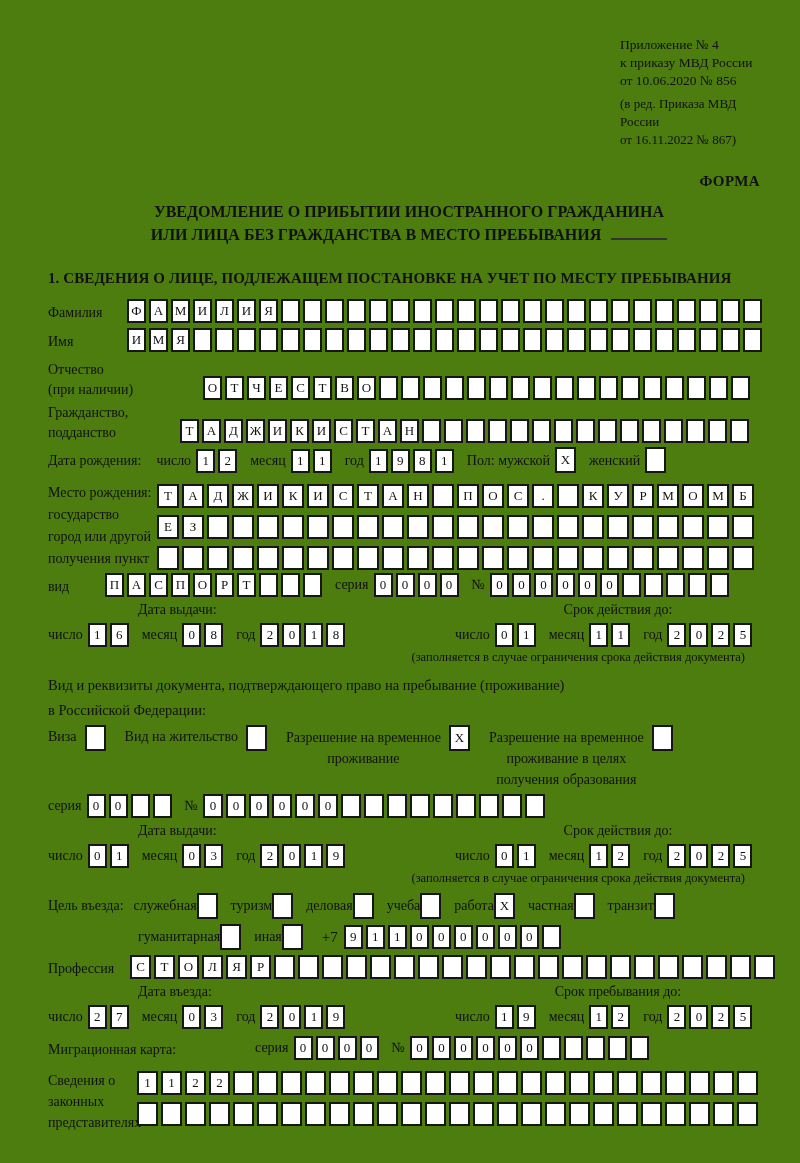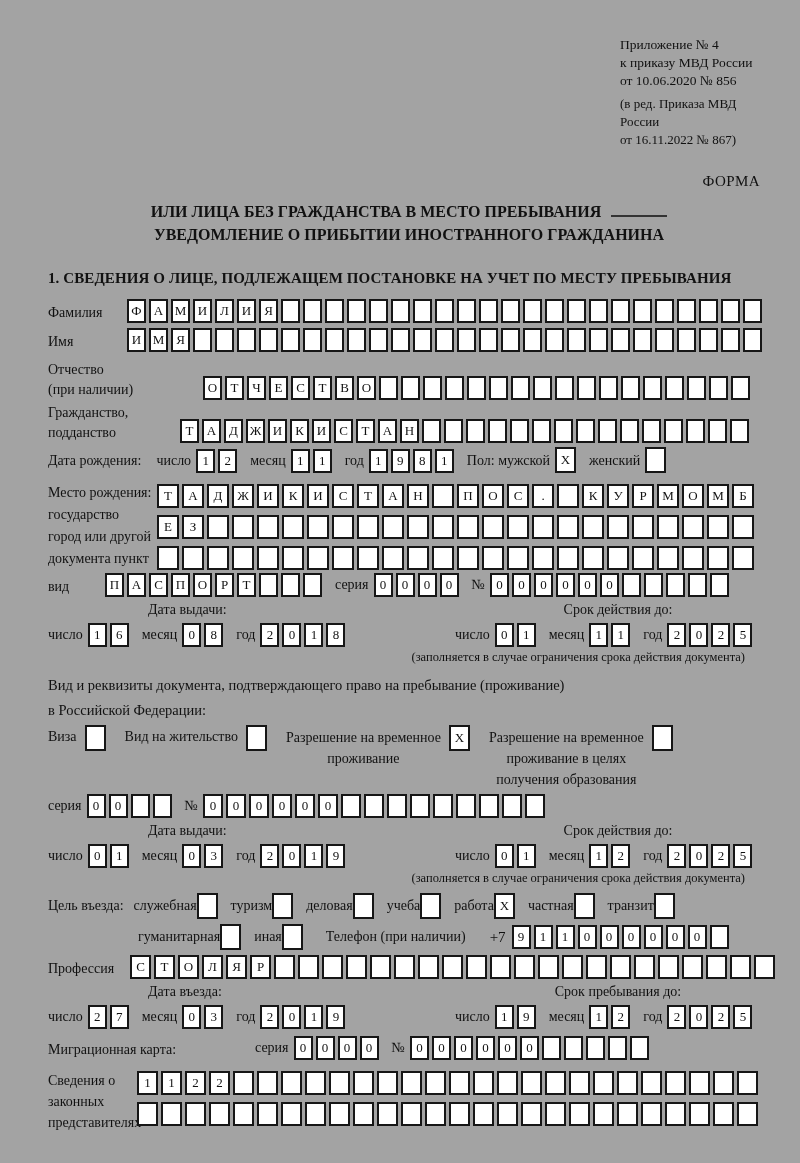--- a/index.html
+++ b/index.html
@@ -1,38 +1,38 @@
 <!DOCTYPE html>
 <html><head>
 <meta charset="utf-8">
 <style>
   *{margin:0;padding:0;box-sizing:border-box}
   html,body{background:#fff}
   body{width:800px;height:1163px;color:#111;font-family:"Liberation Serif","DejaVu Serif",serif;font-size:14px;}
-  .page{width:800px;height:1163px;padding:36px 30px 0 48px;overflow:hidden;position:relative;background:#a3a3a3}
+  .page{width:800px;height:1163px;padding:36px 30px 0 48px;overflow:hidden;position:relative;background:#4d7c0f}
   .appendix{margin-left:572px;font-size:13.5px;line-height:18px}
   .appendix .rev{margin-top:5px;font-size:13px}
-  .forma{font-weight:normal;text-align:right;padding-right:10px;margin-top:24px;font-size:15px;letter-spacing:.4px}
+  .forma{font-weight:bold;text-align:right;padding-right:10px;margin-top:24px;font-size:15px;letter-spacing:.4px}
   .title{text-align:center;font-weight:bold;font-size:16px;line-height:23px;margin-top:10px}
   .uline{display:inline-block;width:56px;border-bottom:2px solid #333;height:13px;margin-left:10px}
   .sec-heading{font-weight:bold;font-size:15px;margin-top:24px;white-space:nowrap;letter-spacing:.1px}
   .row{display:flex;align-items:flex-end;margin-top:5px}
   .lbl{flex:none;line-height:20px;padding-top:3px}
   .cells{display:flex;flex-wrap:nowrap;flex:none}
   .cell{flex:none;width:19px;height:24px;border:2px solid #161616;margin-right:3px;display:flex;align-items:center;justify-content:center;font-size:13px;background:#fff}
   .cells.wide .cell{width:22px}
   .cells.mid .cell{width:21px}
   .cells.sm .cell{width:20px}
   .cb .cell{width:21px;height:26px}
   .w79{width:79px}.w155{width:155px}.w132{width:132px}.w109{width:109px}.w57{width:57px}.w82{width:82px}.w89{width:89px}.w207{width:207px}
   .inline-lbl{line-height:24px;padding:0 5px 0 10px;flex:none}
   .inline-lbl.first{padding-left:0}
   .doc-heading{text-align:center;font-weight:bold;font-size:14px;margin-top:7px}
   .hdr-row{position:relative;height:19px;margin-top:5px;font-size:14px}
-  .h1{position:absolute;left:100px}
+  .h1{position:absolute;left:90px}
   .h2{position:absolute;left:425px;width:290px;text-align:center}
   .date-row{display:flex;margin-top:2px}
   .dgroup{display:flex;flex:none}
   .dgroup.left{width:407px}
   .note{font-size:12.5px;text-align:right;margin-top:3px;padding-right:25px}
   .para{margin-top:8px;line-height:25px;font-size:14.5px}
   .cbrow{display:flex;align-items:flex-start;margin-top:2px}
   .cbitem{display:flex;align-items:flex-start;flex:none}
   .cbtext{line-height:24px;padding-right:8px}
   .cbtext.center{text-align:center;line-height:21px;padding-top:2px}.gap16{margin-left:16px}.gap20{margin-left:20px}
@@ -55,22 +55,22 @@
     <div data-interactable="false">от 10.06.2020 № 856</div>
     <div class="rev">
       <div data-interactable="false">(в ред. Приказа МВД России</div>
       <div data-interactable="false">от 16.11.2022 № 867)</div>
     </div>
   </div>
 
   <div class="forma" data-interactable="false">ФОРМА</div>
 
   <div class="title" data-interactable="false">
+    <div data-interactable="false">УВЕДОМЛЕНИЕ О ПРИБЫТИИ ИНОСТРАННОГО ГРАЖДАНИНА</div>
     <div data-interactable="false"><span>ИЛИ ЛИЦА БЕЗ ГРАЖДАНСТВА В МЕСТО ПРЕБЫВАНИЯ</span><span class="uline" data-interactable="false"></span></div>
-    <div data-interactable="false">УВЕДОМЛЕНИЕ О ПРИБЫТИИ ИНОСТРАННОГО ГРАЖДАНИНА</div>
   </div>
 
   <div class="sec-heading" data-interactable="false">1. СВЕДЕНИЯ О ЛИЦЕ, ПОДЛЕЖАЩЕМ ПОСТАНОВКЕ НА УЧЕТ ПО МЕСТУ ПРЕБЫВАНИЯ</div>
 
   <div class="row" style="margin-top:12px" data-interactable="false">
     <div class="lbl w79" data-interactable="false">Фамилия</div>
     <div class="cells" data-interactable="false">
         <div class="cell" data-interactable="true">Ф</div>
         <div class="cell" data-interactable="true">А</div>
         <div class="cell" data-interactable="true">М</div>
@@ -234,21 +234,21 @@
     <div class="cells cb" data-interactable="false">
         <div class="cell" data-interactable="true"></div>
       </div>
   </div>
 
   <div class="row" style="margin-top:6px" data-interactable="false">
     <div class="lbl w109" style="line-height:22px" data-interactable="false">
       <div data-interactable="false">Место рождения:</div>
       <div data-interactable="false">государство</div>
       <div data-interactable="false">город или другой</div>
-      <div data-interactable="false">документа пункт</div>
+      <div data-interactable="false">получения пункт</div>
     </div>
     <div class="stack" data-interactable="false">
       <div class="crow">
           <div class="cells wide" data-interactable="false">
             <div class="cell" data-interactable="true">Т</div>
             <div class="cell" data-interactable="true">А</div>
             <div class="cell" data-interactable="true">Д</div>
             <div class="cell" data-interactable="true">Ж</div>
             <div class="cell" data-interactable="true">И</div>
             <div class="cell" data-interactable="true">К</div>
@@ -584,21 +584,20 @@
         <div class="cells cb" data-interactable="false">
           <div class="cell" data-interactable="true"></div>
         </div>
       </div>
     <div class="purpose-opt" data-interactable="false">
         <span class="t" data-interactable="false">иная</span>
         <div class="cells cb" data-interactable="false">
           <div class="cell" data-interactable="true"></div>
         </div>
       </div>
-    <span class="cbtext gap20" style="line-height:26px" data-interactable="false">Телефон (при наличии)</span>
     <span class="phone-prefix" data-interactable="false">+7</span>
     <div class="cells" style="padding-top:1px" data-interactable="false">
         <div class="cell" data-interactable="true">9</div>
         <div class="cell" data-interactable="true">1</div>
         <div class="cell" data-interactable="true">1</div>
         <div class="cell" data-interactable="true">0</div>
         <div class="cell" data-interactable="true">0</div>
         <div class="cell" data-interactable="true">0</div>
         <div class="cell" data-interactable="true">0</div>
         <div class="cell" data-interactable="true">0</div>

